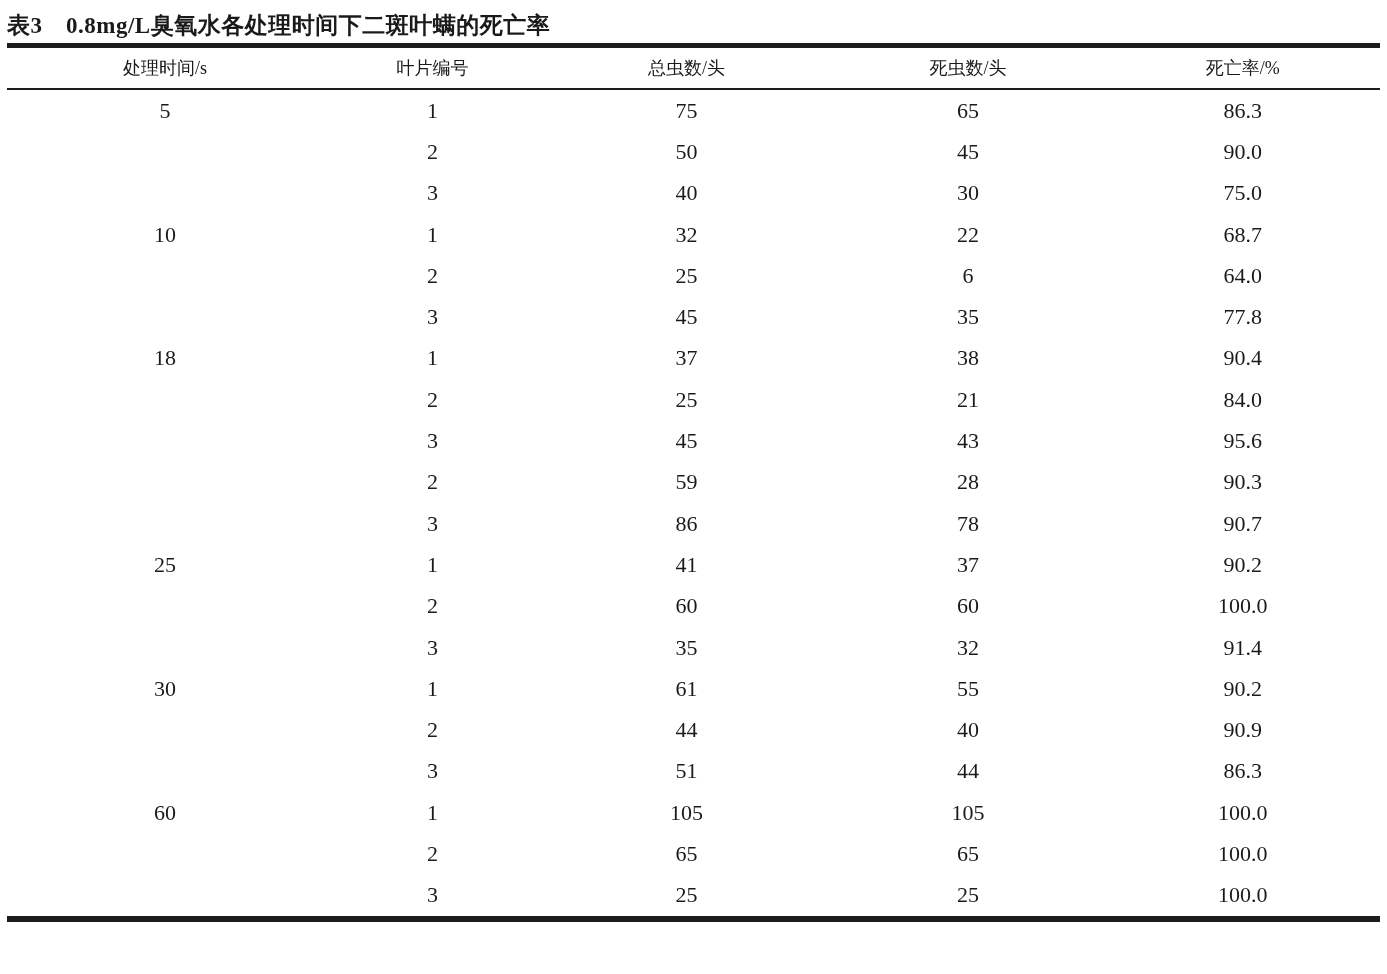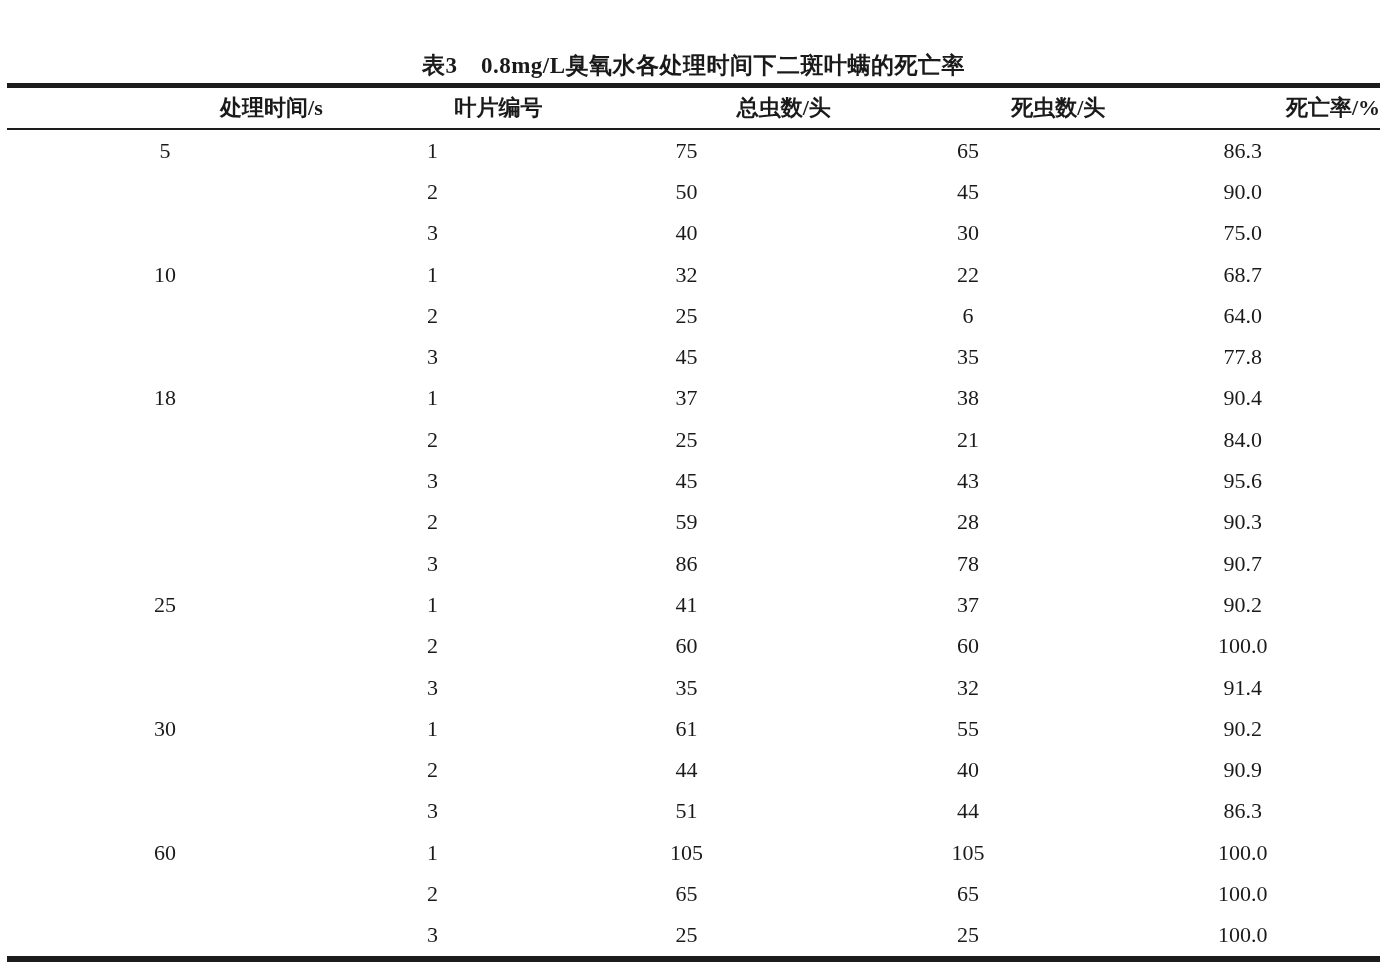--- a/index.html
+++ b/index.html
@@ -15,40 +15,38 @@
     width: 1387px;
     height: 974px;
     box-sizing: border-box;
     padding: 0 7px;
     overflow: hidden;
   }
   .caption {
     height: 43px;
     box-sizing: border-box;
     padding-top: 10px;
-    text-align: center;
     font-weight: bold;
     font-size: 23px;
     letter-spacing: 0.5px;
     white-space: pre;
-    margin-top: 40px;
   }
   table.data-table {
     width: 100%;
     border-collapse: collapse;
     table-layout: fixed;
     border-top: 5px solid #1c1c1c;
     border-bottom: 6px solid #1c1c1c;
   }
   table.data-table thead th {
-    font-weight: bold;
-    font-size: 22px;
+    font-weight: normal;
+    font-size: 18px;
     height: 40px;
     border-bottom: 2px solid #1c1c1c;
-    text-align: right;
+    text-align: center;
     vertical-align: middle;
     padding: 0;
   }
   table.data-table tbody td {
     font-size: 22px;
     height: 41.3px;
     text-align: center;
     vertical-align: middle;
     padding: 0;
     line-height: 1;

